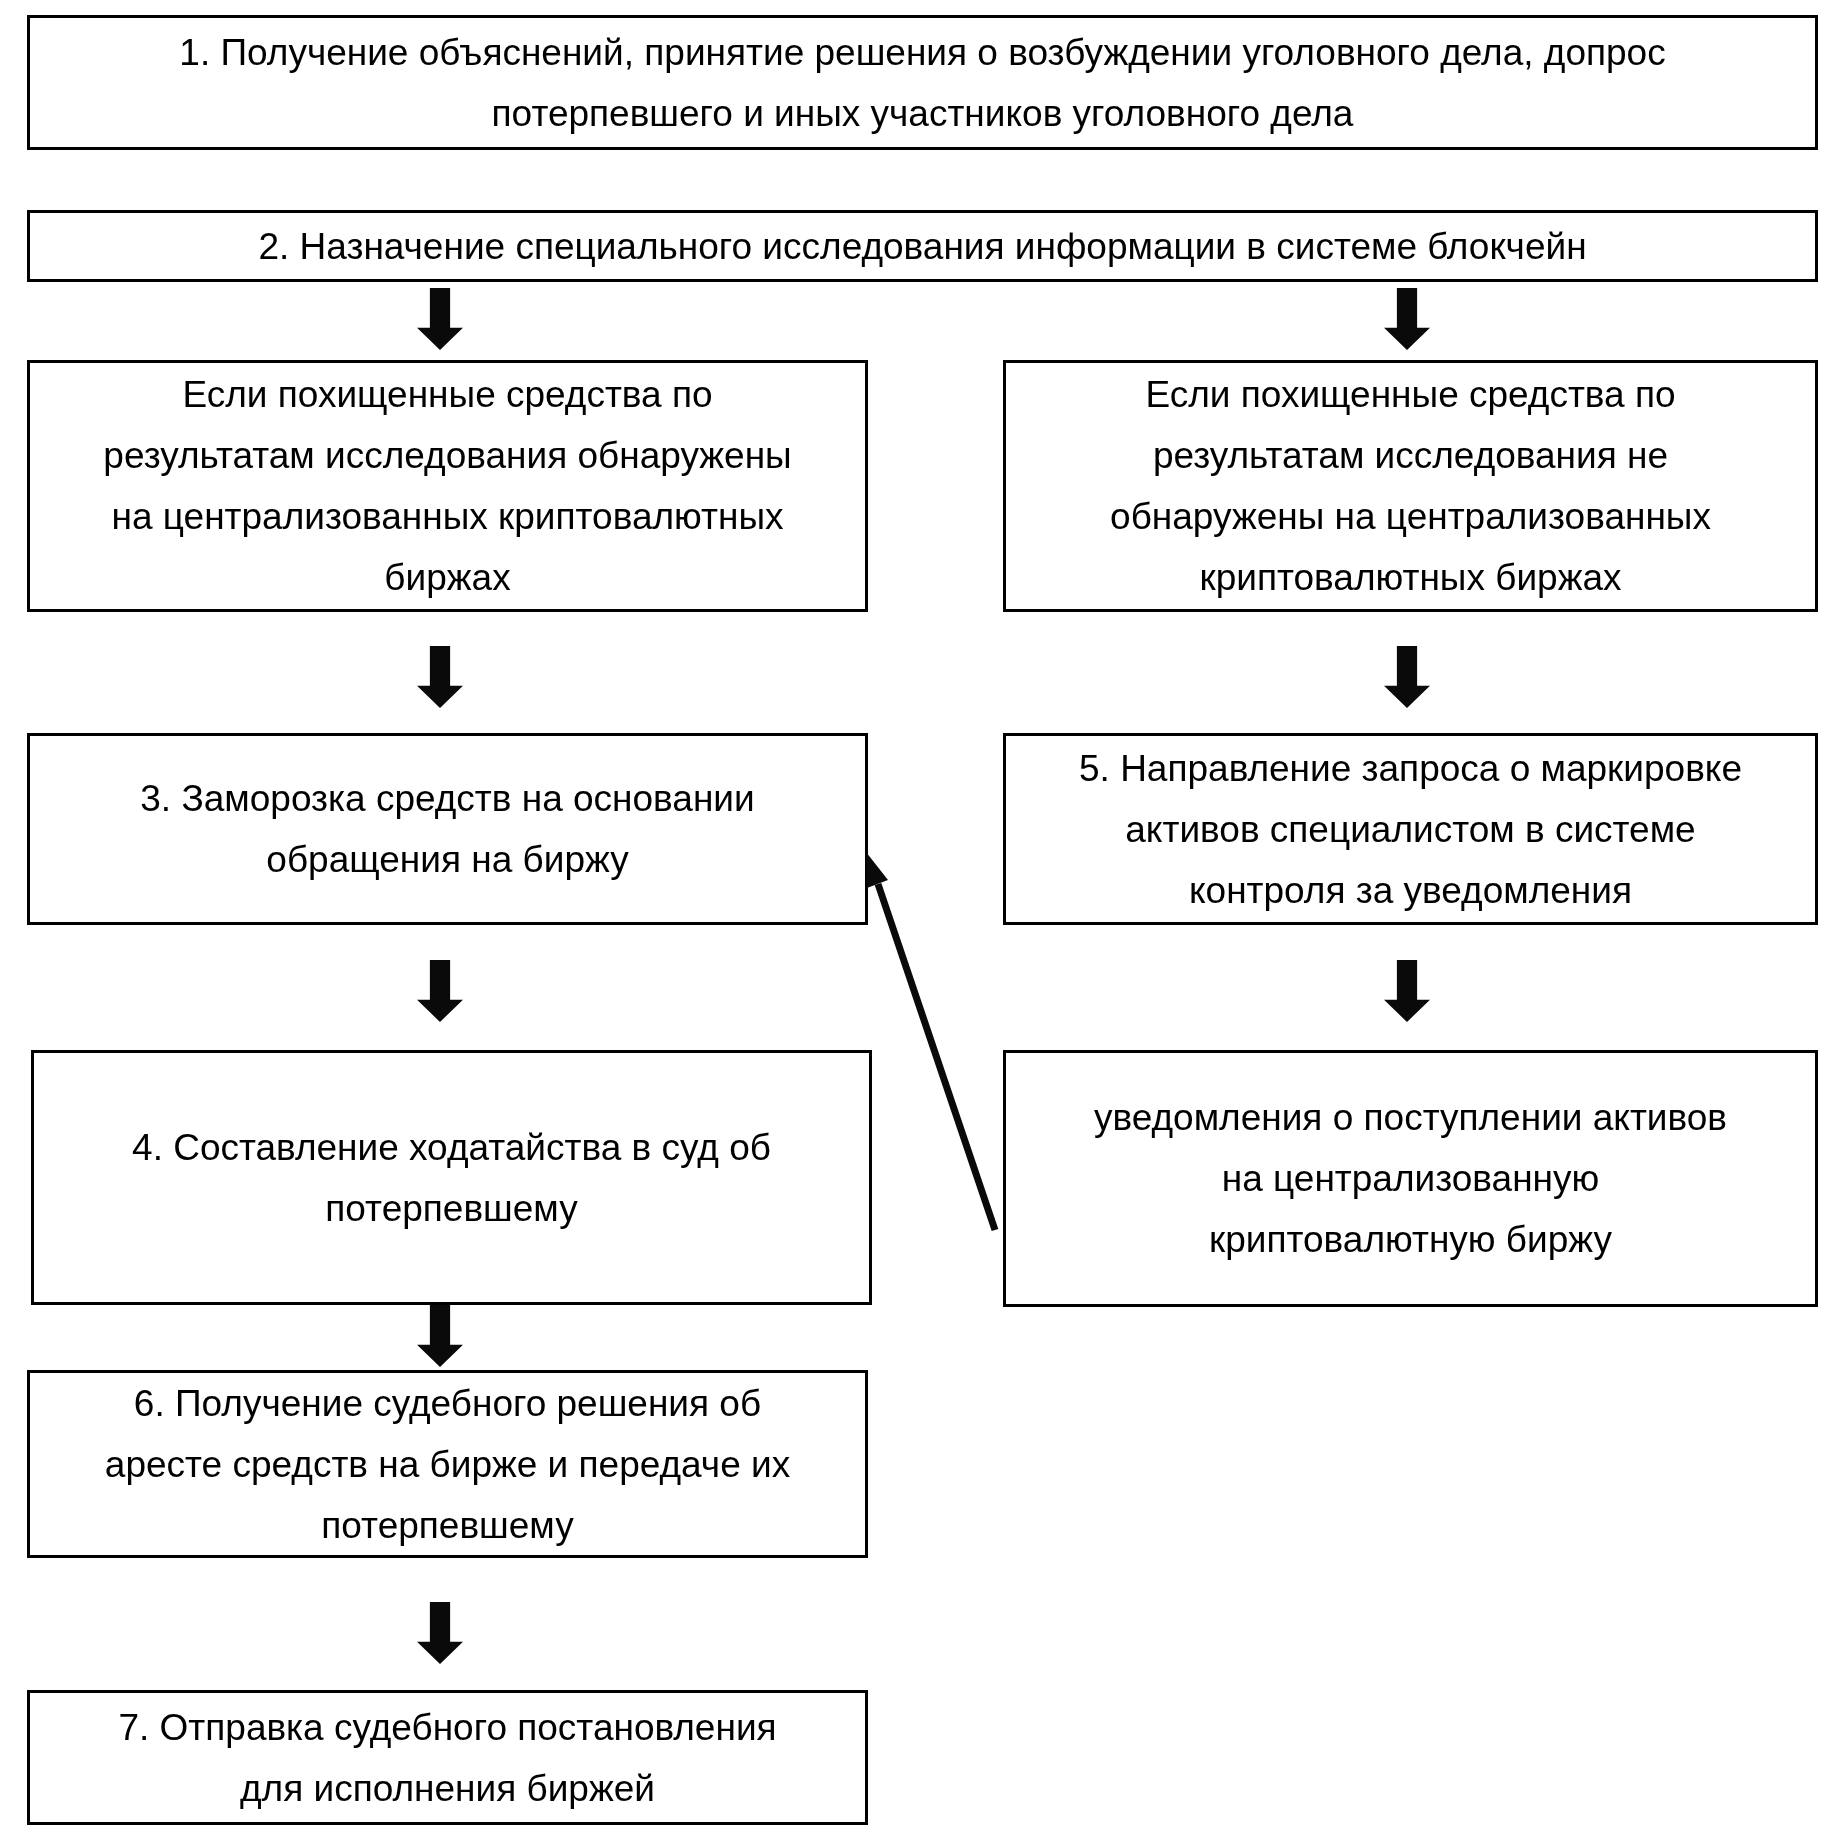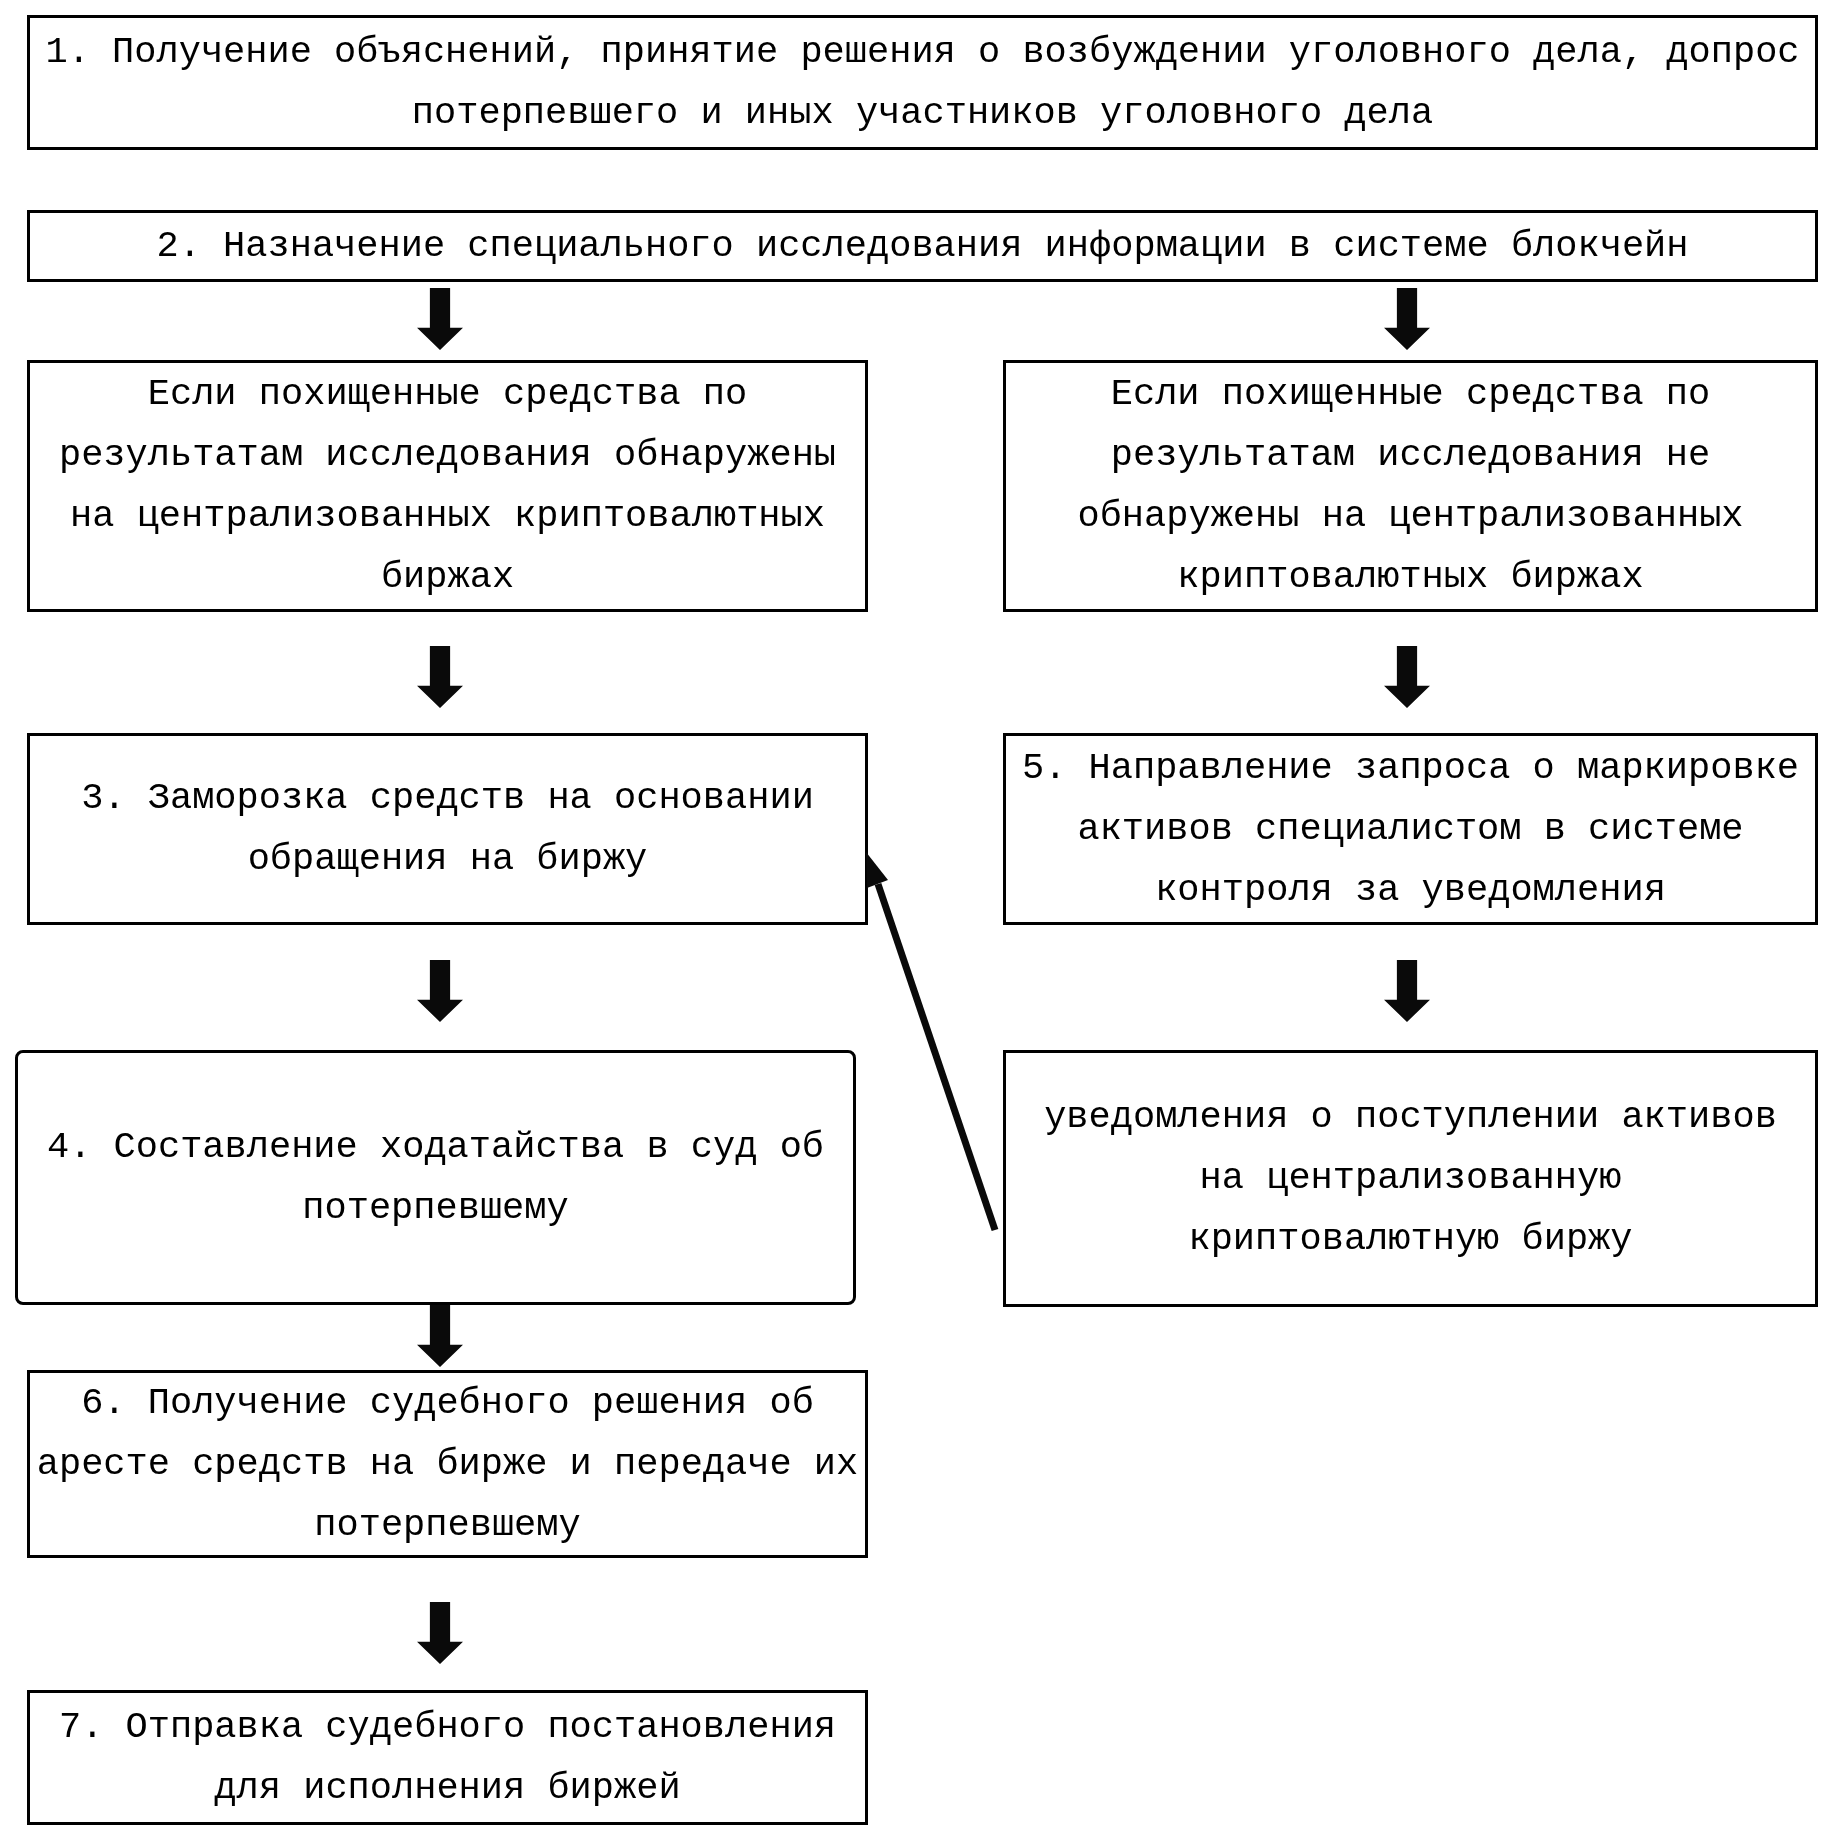--- a/index.html
+++ b/index.html
@@ -1,21 +1,21 @@
 <!DOCTYPE html>
 <html><head>
 <meta charset="utf-8">
 <style>
   html, body { margin: 0; padding: 0; background: #ffffff; }
   #canvas {
     position: relative;
     width: 1844px;
     height: 1840px;
     background: #ffffff;
-    font-family: Liberation Mono, monospace;
+    font-family: Liberation Sans, sans-serif;
     color: #000000;
   }
   .box {
     position: absolute;
     box-sizing: border-box;
     border: 3px solid #000000;
     background: #ffffff;
     display: flex;
     flex-direction: column;
     align-items: center;
@@ -38,21 +38,21 @@
     background: #0a0a0a;
     clip-path: polygon(28% 0, 72% 0, 72% 64%, 100% 64%, 50% 100%, 0 64%, 28% 64%);
   }
   
   #node-step1          { left: 27px;   top: 15px;   width: 1791px; height: 135px; }
   #node-step2          { left: 27px;   top: 210px;  width: 1791px; height: 72px;  }
   #node-cond-found     { left: 27px;   top: 360px;  width: 841px;  height: 252px; }
   #node-cond-not-found { left: 1003px; top: 360px;  width: 815px;  height: 252px; }
   #node-step3          { left: 27px;   top: 733px;  width: 841px;  height: 192px; }
   #node-step5          { left: 1003px; top: 733px;  width: 815px;  height: 192px; }
-  #node-step4          { left: 15px;   top: 1050px; width: 841px;  height: 255px; border-radius: 8px; }
+  #node-step4          { left: 31px;   top: 1050px; width: 841px;  height: 255px; }
   #node-case-received  { left: 1003px; top: 1050px; width: 815px;  height: 257px; }
   #node-step6          { left: 27px;   top: 1370px; width: 841px;  height: 188px; }
   #node-step7          { left: 27px;   top: 1690px; width: 841px;  height: 135px; }
 
   #arrow-step2-left       { left: 417px;  top: 288px; }
   #arrow-step2-right      { left: 1384px; top: 288px; }
   #arrow-condfound-step3  { left: 417px;  top: 646px; }
   #arrow-condnot-step5    { left: 1384px; top: 646px; }
   #arrow-step3-step4      { left: 417px;  top: 960px; }
   #arrow-step5-case       { left: 1384px; top: 960px; }

